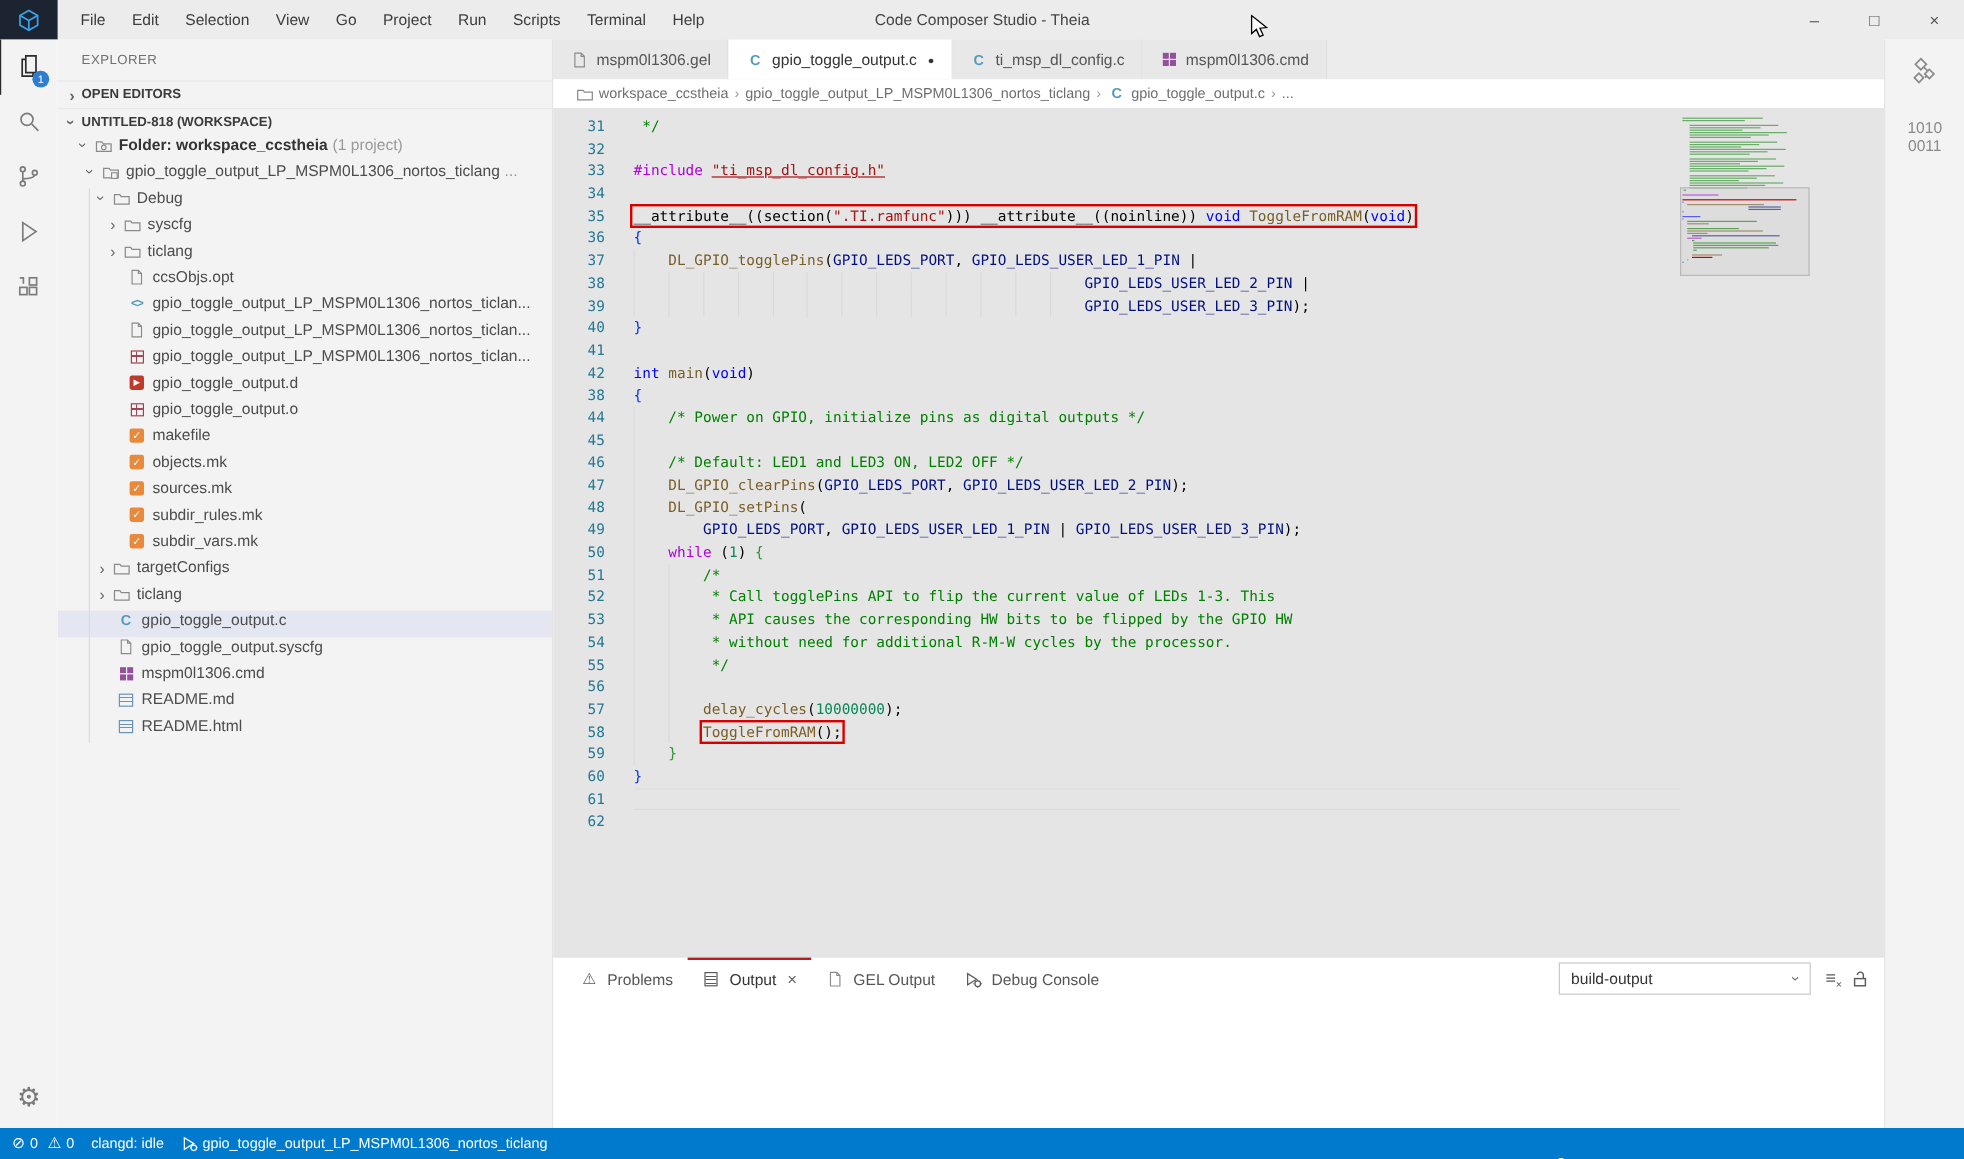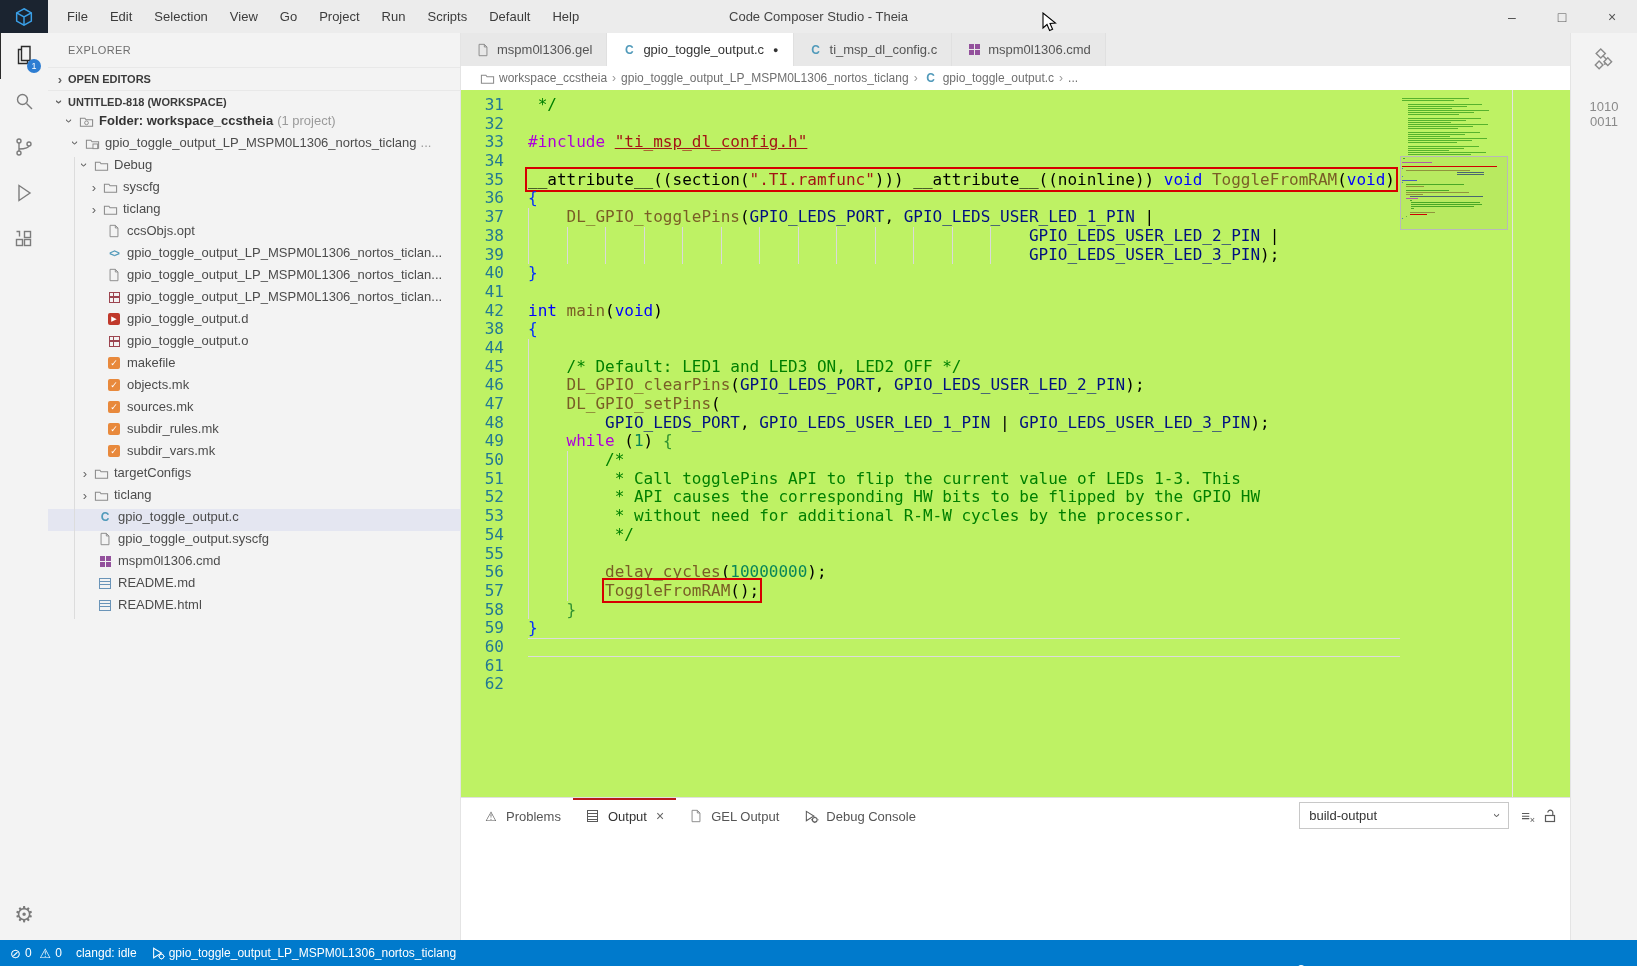--- a/index.html
+++ b/index.html
@@ -47,30 +47,30 @@
   .ic-cmd{width:11px;height:11px;
      background:linear-gradient(#93519c,#93519c) 0 0/5px 5px no-repeat,
                 linear-gradient(#93519c,#93519c) 6px 0/5px 5px no-repeat,
                 linear-gradient(#93519c,#93519c) 0 6px/5px 5px no-repeat,
                 linear-gradient(#93519c,#93519c) 6px 6px/5px 5px no-repeat;}
   .ic-readme{width:12px;height:11px;border:1px solid #6a94b8;box-sizing:border-box;
      background:linear-gradient(to bottom,transparent 2px,#6a94b8 2px,#6a94b8 3px,transparent 3px,transparent 5px,#6a94b8 5px,#6a94b8 6px,transparent 6px);}
   .ic-out{width:11px;height:12px;border:1px solid #5a5a5a;box-sizing:border-box;
      background:linear-gradient(to bottom,transparent 2px,#5a5a5a 2px,#5a5a5a 3px,transparent 3px,transparent 5px,#5a5a5a 5px,#5a5a5a 6px,transparent 6px,transparent 8px,#5a5a5a 8px,#5a5a5a 9px,transparent 9px);}
   
-  .editorcol{flex:1;display:flex;flex-direction:column;background:#bef264;position:relative;min-width:0;}
+  .editorcol{flex:1;display:flex;flex-direction:column;background:#e5e5e5;position:relative;min-width:0;}
   .tabbar{height:33px;background:#ececec;display:flex;flex:0 0 33px;}
   .tab{display:flex;align-items:center;padding:0 14px;background:#e8e8e8;border-right:1px solid #e0e0e0;color:#555;cursor:default;}
   .tab.active{background:#fff;color:#333;}
   .tab .tlbl{margin-left:6px;}
   .tab .dot{margin-left:9px;font-size:9px;color:#333;}
   .breadcrumb{height:24px;display:flex;align-items:center;background:#fff;padding-left:18px;color:#6f6f6f;font-size:12px;flex:0 0 24px;}
   .bc-item{display:flex;align-items:center;margin-right:5px;}
   .bc-sep{color:#9a9a9a;margin-right:5px;font-size:12px;}
-  .editor-body{position:relative;flex:0 0 707px;display:flex;overflow:hidden;font-family:"DejaVu Sans Mono","Liberation Mono",monospace;font-size:16px;line-height:18.7px;}
+  .editor-body{position:relative;flex:0 0 707px;display:flex;overflow:hidden;font-family:"DejaVu Sans Mono","Liberation Mono",monospace;font-size:12px;line-height:18.7px;}
   .gutter{width:67px;flex:0 0 67px;text-align:right;color:#237893;padding-top:6px;box-sizing:border-box;}
   .gutter .gn{padding-right:24px;height:18.7px;}
   .code{flex:1;padding-top:6px;margin-right:170px;min-width:0;}
   .cl{position:relative;height:18.7px;white-space:pre;color:#000;}
   .cl.current{border-top:1px solid #dcdcdc;border-bottom:1px solid #dcdcdc;height:16.7px;}
   .guide{position:absolute;top:0;bottom:0;width:1px;background:#dadada;}
   .redbox{outline:2px solid #d60000;outline-offset:1px;}
   .useg{text-decoration:underline;}
   .minimap{position:absolute;top:0;right:62px;width:108px;bottom:0;padding-top:8px;box-sizing:border-box;}
   .mm-line{height:1px;margin-bottom:1px;}
@@ -115,21 +115,21 @@
     </div>
     <div class="menus" id="menus">
         <div class="menu-item">File</div>
         <div class="menu-item">Edit</div>
         <div class="menu-item">Selection</div>
         <div class="menu-item">View</div>
         <div class="menu-item">Go</div>
         <div class="menu-item">Project</div>
         <div class="menu-item">Run</div>
         <div class="menu-item">Scripts</div>
-        <div class="menu-item">Default</div>
+        <div class="menu-item">Terminal</div>
         <div class="menu-item">Help</div>
       </div>
     <div class="win-title">Code Composer Studio - Theia</div>
     <div class="win-controls">
       <div class="win-btn">–</div>
       <div class="win-btn">□</div>
       <div class="win-btn">×</div>
     </div>
   </div>
 
@@ -458,20 +458,21 @@
             <div class="cl"></div>
             <div class="cl"><span class="redbox"><span style="color: rgb(0, 0, 0);">__attribute__((section(</span><span style="color: rgb(163, 21, 21);">".TI.ramfunc"</span><span style="color: rgb(0, 0, 0);">))) __attribute__((noinline)) </span><span style="color: rgb(0, 0, 255);">void</span><span style="color: rgb(0, 0, 0);"> </span><span style="color: rgb(121, 94, 38);">ToggleFromRAM</span><span style="color: rgb(0, 0, 0);">(</span><span style="color: rgb(0, 0, 255);">void</span><span style="color: rgb(0, 0, 0);">)</span></span></div>
             <div class="cl"><span style="color: rgb(4, 49, 250);">{</span></div>
             <div class="cl"><span class="guide" style="left: 0px;"></span>    <span style="color: rgb(121, 94, 38);">DL_GPIO_togglePins</span><span style="color: rgb(0, 0, 0);">(</span><span style="color: rgb(0, 16, 128);">GPIO_LEDS_PORT</span><span style="color: rgb(0, 0, 0);">, </span><span style="color: rgb(0, 16, 128);">GPIO_LEDS_USER_LED_1_PIN</span><span style="color: rgb(0, 0, 0);"> |</span></div>
             <div class="cl"><span class="guide" style="left: 0px;"></span><span class="guide" style="left: calc(4ch);"></span><span class="guide" style="left: calc(8ch);"></span><span class="guide" style="left: calc(12ch);"></span><span class="guide" style="left: calc(16ch);"></span><span class="guide" style="left: calc(20ch);"></span><span class="guide" style="left: calc(24ch);"></span><span class="guide" style="left: calc(28ch);"></span><span class="guide" style="left: calc(32ch);"></span><span class="guide" style="left: calc(36ch);"></span><span class="guide" style="left: calc(40ch);"></span><span class="guide" style="left: calc(44ch);"></span><span class="guide" style="left: calc(48ch);"></span>                                                    <span style="color: rgb(0, 16, 128);">GPIO_LEDS_USER_LED_2_PIN</span><span style="color: rgb(0, 0, 0);"> |</span></div>
             <div class="cl"><span class="guide" style="left: 0px;"></span><span class="guide" style="left: calc(4ch);"></span><span class="guide" style="left: calc(8ch);"></span><span class="guide" style="left: calc(12ch);"></span><span class="guide" style="left: calc(16ch);"></span><span class="guide" style="left: calc(20ch);"></span><span class="guide" style="left: calc(24ch);"></span><span class="guide" style="left: calc(28ch);"></span><span class="guide" style="left: calc(32ch);"></span><span class="guide" style="left: calc(36ch);"></span><span class="guide" style="left: calc(40ch);"></span><span class="guide" style="left: calc(44ch);"></span><span class="guide" style="left: calc(48ch);"></span>                                                    <span style="color: rgb(0, 16, 128);">GPIO_LEDS_USER_LED_3_PIN</span><span style="color: rgb(0, 0, 0);">);</span></div>
             <div class="cl"><span style="color: rgb(4, 49, 250);">}</span></div>
             <div class="cl"></div>
             <div class="cl"><span style="color: rgb(0, 0, 255);">int</span><span style="color: rgb(0, 0, 0);"> </span><span style="color: rgb(121, 94, 38);">main</span><span style="color: rgb(0, 0, 0);">(</span><span style="color: rgb(0, 0, 255);">void</span><span style="color: rgb(0, 0, 0);">)</span></div>
             <div class="cl"><span style="color: rgb(4, 49, 250);">{</span></div>
+            <div class="cl"><span class="guide" style="left: 0px;"></span>    <span style="color: rgb(0, 128, 0);">/* Power on GPIO, initialize pins as digital outputs */</span></div>
             <div class="cl"><span class="guide" style="left: 0px;"></span></div>
             <div class="cl"><span class="guide" style="left: 0px;"></span>    <span style="color: rgb(0, 128, 0);">/* Default: LED1 and LED3 ON, LED2 OFF */</span></div>
             <div class="cl"><span class="guide" style="left: 0px;"></span>    <span style="color: rgb(121, 94, 38);">DL_GPIO_clearPins</span><span style="color: rgb(0, 0, 0);">(</span><span style="color: rgb(0, 16, 128);">GPIO_LEDS_PORT</span><span style="color: rgb(0, 0, 0);">, </span><span style="color: rgb(0, 16, 128);">GPIO_LEDS_USER_LED_2_PIN</span><span style="color: rgb(0, 0, 0);">);</span></div>
             <div class="cl"><span class="guide" style="left: 0px;"></span>    <span style="color: rgb(121, 94, 38);">DL_GPIO_setPins</span><span style="color: rgb(0, 0, 0);">(</span></div>
             <div class="cl"><span class="guide" style="left: 0px;"></span>        <span style="color: rgb(0, 16, 128);">GPIO_LEDS_PORT</span><span style="color: rgb(0, 0, 0);">, </span><span style="color: rgb(0, 16, 128);">GPIO_LEDS_USER_LED_1_PIN</span><span style="color: rgb(0, 0, 0);"> | </span><span style="color: rgb(0, 16, 128);">GPIO_LEDS_USER_LED_3_PIN</span><span style="color: rgb(0, 0, 0);">);</span></div>
             <div class="cl"><span class="guide" style="left: 0px;"></span>    <span style="color: rgb(175, 0, 219);">while</span><span style="color: rgb(0, 0, 0);"> (</span><span style="color: rgb(9, 134, 88);">1</span><span style="color: rgb(0, 0, 0);">) </span><span style="color: rgb(49, 147, 49);">{</span></div>
             <div class="cl"><span class="guide" style="left: 0px;"></span><span class="guide" style="left: calc(4ch);"></span>        <span style="color: rgb(0, 128, 0);">/*</span></div>
             <div class="cl"><span class="guide" style="left: 0px;"></span><span class="guide" style="left: calc(4ch);"></span>         <span style="color: rgb(0, 128, 0);">* Call togglePins API to flip the current value of LEDs 1-3. This</span></div>
             <div class="cl"><span class="guide" style="left: 0px;"></span><span class="guide" style="left: calc(4ch);"></span>         <span style="color: rgb(0, 128, 0);">* API causes the corresponding HW bits to be flipped by the GPIO HW</span></div>
             <div class="cl"><span class="guide" style="left: 0px;"></span><span class="guide" style="left: calc(4ch);"></span>         <span style="color: rgb(0, 128, 0);">* without need for additional R-M-W cycles by the processor.</span></div>

